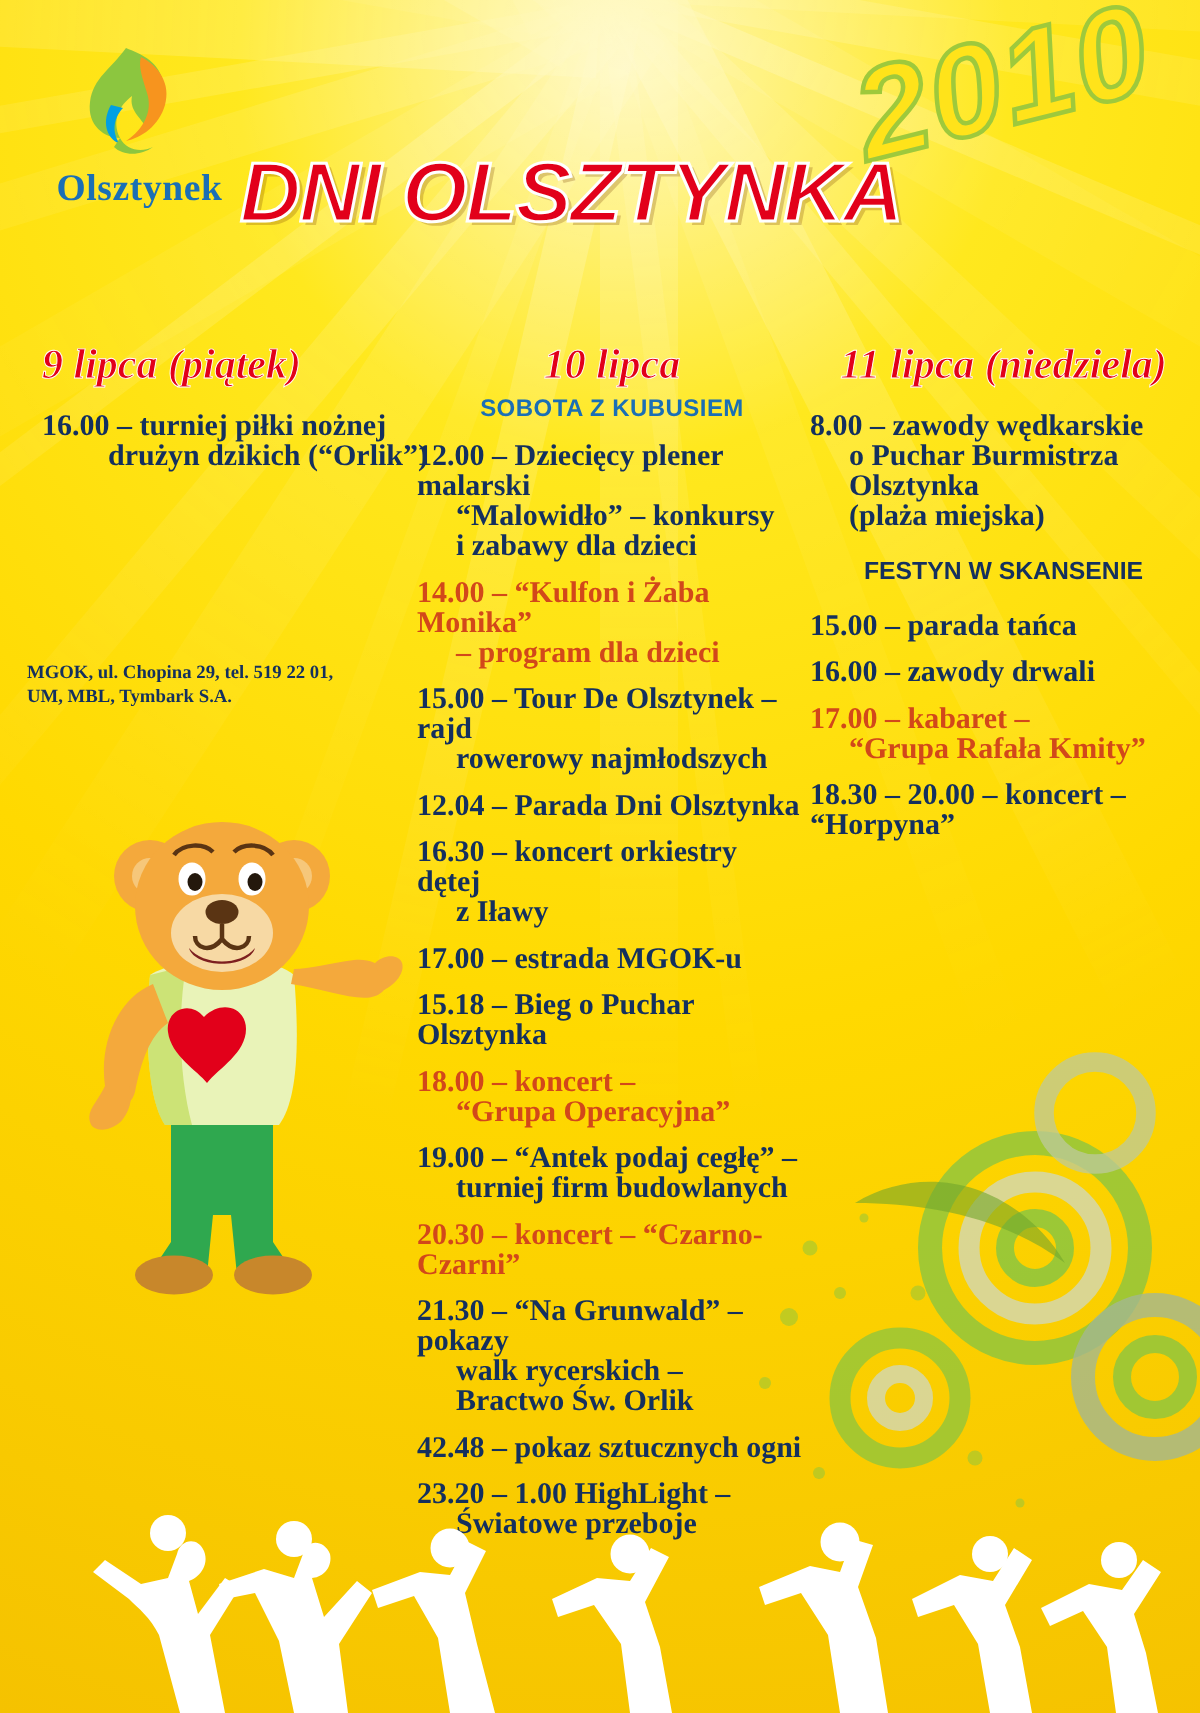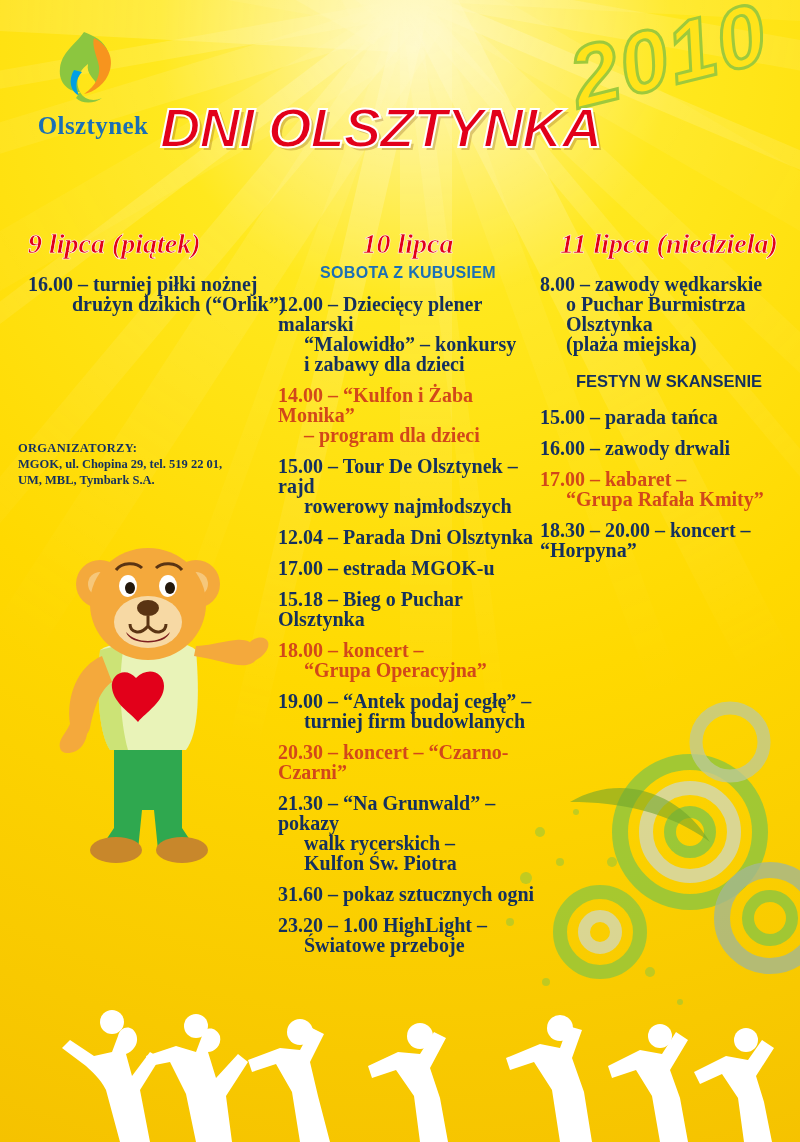--- a/index.html
+++ b/index.html
@@ -150,47 +150,47 @@
   </div>
 
   <div class="col col-2">
     <div class="day-head">10 lipca</div>
     <div class="sub-head">SOBOTA Z KUBUSIEM</div>
     <div class="items" id="list-1">
         <div class="item"><span>12.00 – Dziecięcy plener malarski</span><span class="ln2">“Malowidło” – konkursy</span><span class="ln3">i zabawy dla dzieci</span></div>
         <div class="item red"><span>14.00 – “Kulfon i Żaba Monika”</span><span class="ln2">– program dla dzieci</span></div>
         <div class="item"><span>15.00 – Tour De Olsztynek – rajd</span><span class="ln2">rowerowy najmłodszych</span></div>
         <div class="item"><span>12.04 – Parada Dni Olsztynka</span></div>
+        <div class="item"><span>16.30 – koncert orkiestry dętej</span><span class="ln2">z Iławy</span></div>
         <div class="item"><span>17.00 – estrada MGOK-u</span></div>
         <div class="item"><span>15.18 – Bieg o Puchar Olsztynka</span></div>
         <div class="item red"><span>18.00 – koncert –</span><span class="ln2">“Grupa Operacyjna”</span></div>
         <div class="item"><span>19.00 – “Antek podaj cegłę” –</span><span class="ln2">turniej firm budowlanych</span></div>
         <div class="item red"><span>20.30 – koncert – “Czarno-Czarni”</span></div>
-        <div class="item"><span>21.30 – “Na Grunwald” – pokazy</span><span class="ln2">walk rycerskich –</span><span class="ln3">Kulfon Św. Piotra</span></div>
-        <div class="item"><span>31.60 – pokaz sztucznych ogni</span></div>
+        <div class="item"><span>21.30 – “Na Grunwald” – pokazy</span><span class="ln2">walk rycerskich –</span><span class="ln3">Bractwo Św. Orlik</span></div>
+        <div class="item"><span>42.48 – pokaz sztucznych ogni</span></div>
         <div class="item"><span>23.20 – 1.00  HighLight –</span><span class="ln2">Światowe przeboje</span></div>
       </div>
   </div>
 
   <div class="col col-3">
     <div class="day-head">11 lipca (niedziela)</div>
     <div class="items" id="list-2">
         <div class="item"><span>8.00 – zawody wędkarskie</span><span class="ln2">o Puchar Burmistrza Olsztynka</span><span class="ln3">(plaża miejska)</span></div>
       </div>
     <div class="festyn">FESTYN W SKANSENIE</div>
     <div class="items" id="list-2b">
         <div class="item"><span>15.00 – parada tańca</span></div>
         <div class="item"><span>16.00 – zawody drwali</span></div>
         <div class="item red"><span>17.00 – kabaret  –</span><span class="ln2">“Grupa Rafała Kmity”</span></div>
         <div class="item"><span>18.30 – 20.00 – koncert – “Horpyna”</span></div>
       </div>
   </div>
 
   <div class="org">
-    <div class="head">ORGANIZATORZY:</div>
     <div>MGOK, ul. Chopina 29, tel. 519 22 01,</div>
     <div>UM, MBL, Tymbark S.A.</div>
   </div>
 
   <svg class="mascot" viewBox="0 0 240 360">
 
     <path d="M84 230 L84 318 L72 336 L108 340 L112 300 L124 300 L128 340 L164 336 L152 318 L152 230 Z" fill="#2fa84f"></path>
     <ellipse cx="86" cy="340" rx="26" ry="13" fill="#c8872b"></ellipse>
     <ellipse cx="152" cy="340" rx="26" ry="13" fill="#c8872b"></ellipse>
 

